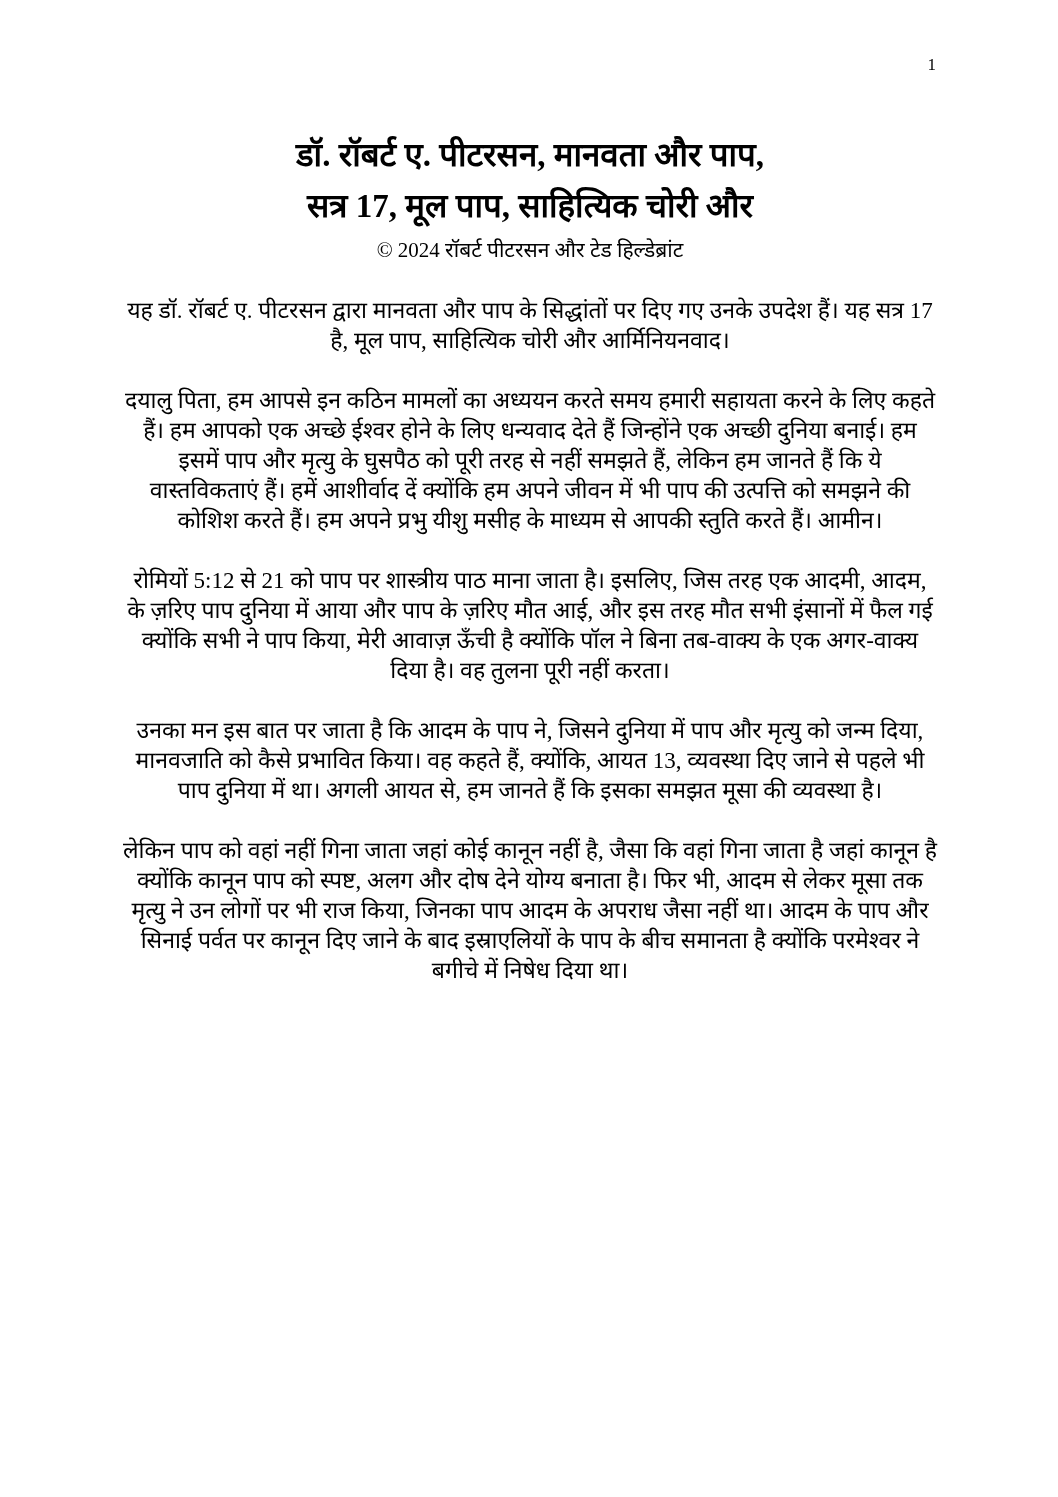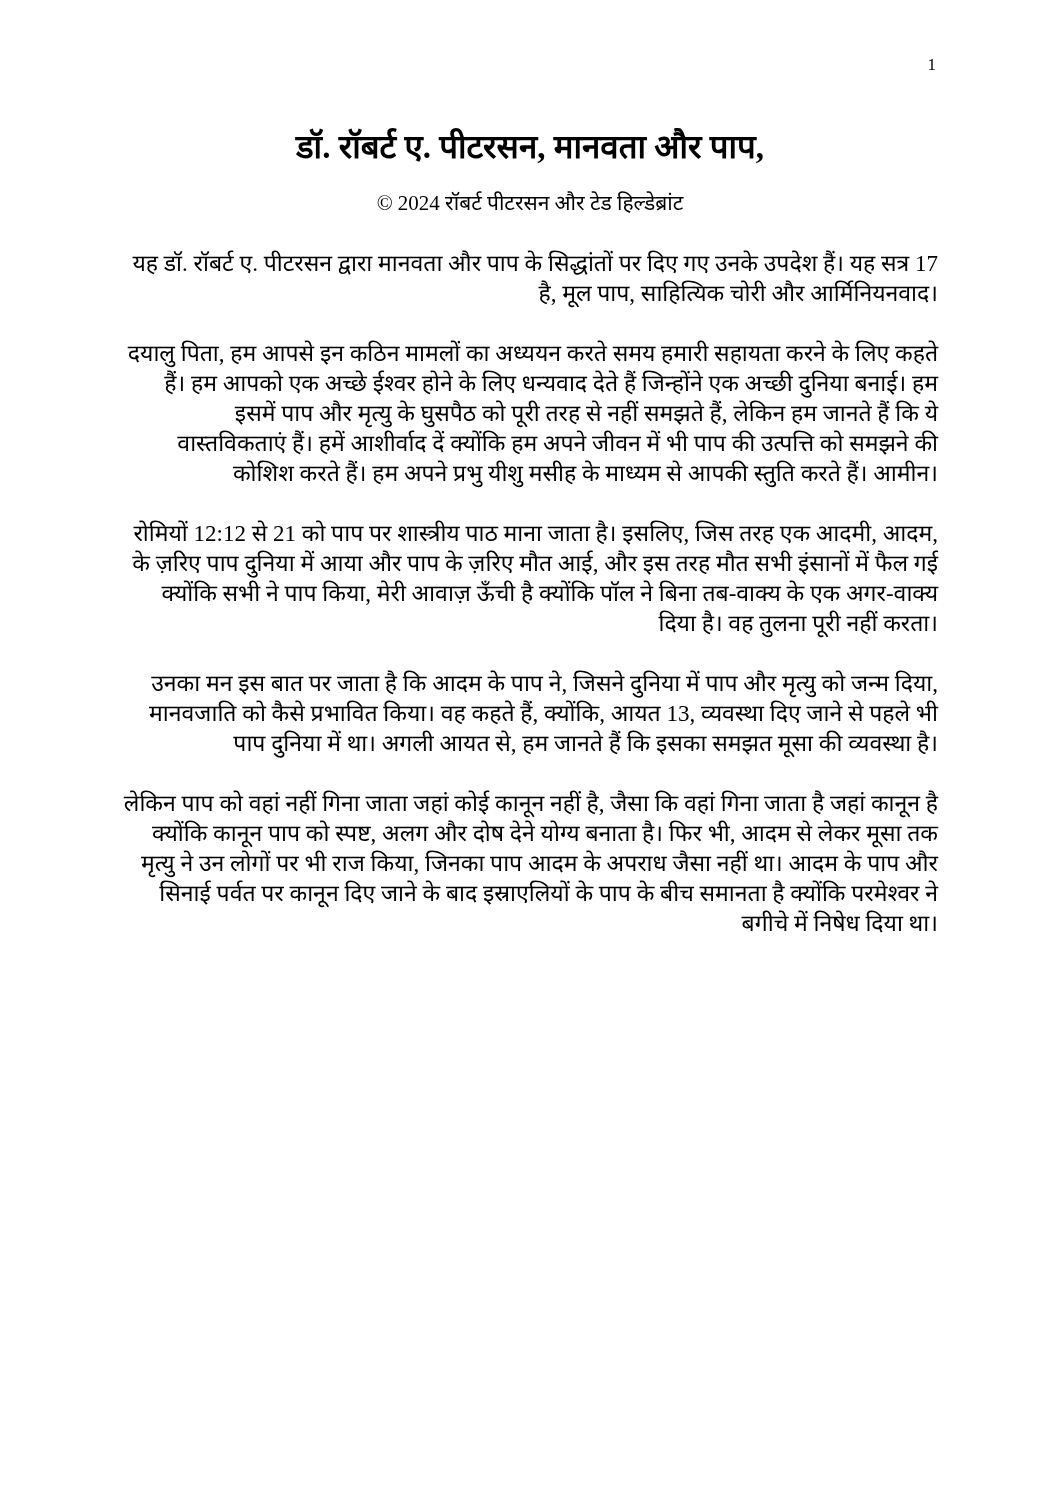--- a/index.html
+++ b/index.html
@@ -20,65 +20,66 @@
   .page-number {
     position: absolute;
     top: 55px;
     right: 122px;
     font-size: 17px;
     line-height: 20px;
     color: #000000;
   }
   .content {
     position: absolute;
-    top: 0;
+    top: 8px;
     left: 122px;
     width: 816px;
   }
   .title-block {
     margin-top: 122px;
     text-align: center;
     font-weight: bold;
     font-size: 33px;
     line-height: 51px;
   }
   .copyright {
     text-align: center;
     font-size: 21px;
     line-height: 28px;
-    margin-top: 16px;
+    margin-top: 4px;
   }
   .body-text {
     margin-top: 32px;
   }
   .body-text p {
     margin: 0 0 30px 0;
     font-size: 23px;
     line-height: 30px;
-    text-align: right;
+    text-align: center;
   }
 </style>
 </head>
 <body>
 
 <div class="page">
 
   <div class="page-number">1</div>
 
   <div class="content">
 
     <div class="title-block">
       <div>डॉ. रॉबर्ट ए. पीटरसन, मानवता और पाप,</div>
+      <div>सत्र 17, मूल पाप, साहित्यिक चोरी और</div>
     </div>
 
     <div class="copyright">© 2024 रॉबर्ट पीटरसन और टेड हिल्डेब्रांट</div>
 
     <div class="body-text">
       <p>यह डॉ. रॉबर्ट ए. पीटरसन द्वारा मानवता और पाप के सिद्धांतों पर दिए गए उनके उपदेश हैं। यह सत्र 17 है, मूल पाप, साहित्यिक चोरी और आर्मिनियनवाद।</p>
       <p>दयालु पिता, हम आपसे इन कठिन मामलों का अध्ययन करते समय हमारी सहायता करने के लिए कहते हैं। हम आपको एक अच्छे ईश्वर होने के लिए धन्यवाद देते हैं जिन्होंने एक अच्छी दुनिया बनाई। हम इसमें पाप और मृत्यु के घुसपैठ को पूरी तरह से नहीं समझते हैं, लेकिन हम जानते हैं कि ये वास्तविकताएं हैं। हमें आशीर्वाद दें क्योंकि हम अपने जीवन में भी पाप की उत्पत्ति को समझने की कोशिश करते हैं। हम अपने प्रभु यीशु मसीह के माध्यम से आपकी स्तुति करते हैं। आमीन।</p>
-      <p>रोमियों 12:12 से 21 को पाप पर शास्त्रीय पाठ माना जाता है। इसलिए, जिस तरह एक आदमी, आदम, के ज़रिए पाप दुनिया में आया और पाप के ज़रिए मौत आई, और इस तरह मौत सभी इंसानों में फैल गई क्योंकि सभी ने पाप किया, मेरी आवाज़ ऊँची है क्योंकि पॉल ने बिना तब-वाक्य के एक अगर-वाक्य दिया है। वह तुलना पूरी नहीं करता।</p>
+      <p>रोमियों 5:12 से 21 को पाप पर शास्त्रीय पाठ माना जाता है। इसलिए, जिस तरह एक आदमी, आदम, के ज़रिए पाप दुनिया में आया और पाप के ज़रिए मौत आई, और इस तरह मौत सभी इंसानों में फैल गई क्योंकि सभी ने पाप किया, मेरी आवाज़ ऊँची है क्योंकि पॉल ने बिना तब-वाक्य के एक अगर-वाक्य दिया है। वह तुलना पूरी नहीं करता।</p>
       <p>उनका मन इस बात पर जाता है कि आदम के पाप ने, जिसने दुनिया में पाप और मृत्यु को जन्म दिया, मानवजाति को कैसे प्रभावित किया। वह कहते हैं, क्योंकि, आयत 13, व्यवस्था दिए जाने से पहले भी पाप दुनिया में था। अगली आयत से, हम जानते हैं कि इसका समझत मूसा की व्यवस्था है।</p>
       <p>लेकिन पाप को वहां नहीं गिना जाता जहां कोई कानून नहीं है, जैसा कि वहां गिना जाता है जहां कानून है क्योंकि कानून पाप को स्पष्ट, अलग और दोष देने योग्य बनाता है। फिर भी, आदम से लेकर मूसा तक मृत्यु ने उन लोगों पर भी राज किया, जिनका पाप आदम के अपराध जैसा नहीं था। आदम के पाप और सिनाई पर्वत पर कानून दिए जाने के बाद इस्राएलियों के पाप के बीच समानता है क्योंकि परमेश्वर ने बगीचे में निषेध दिया था।</p>
     </div>
 
   </div>
 
 </div>
 
 </body></html>

